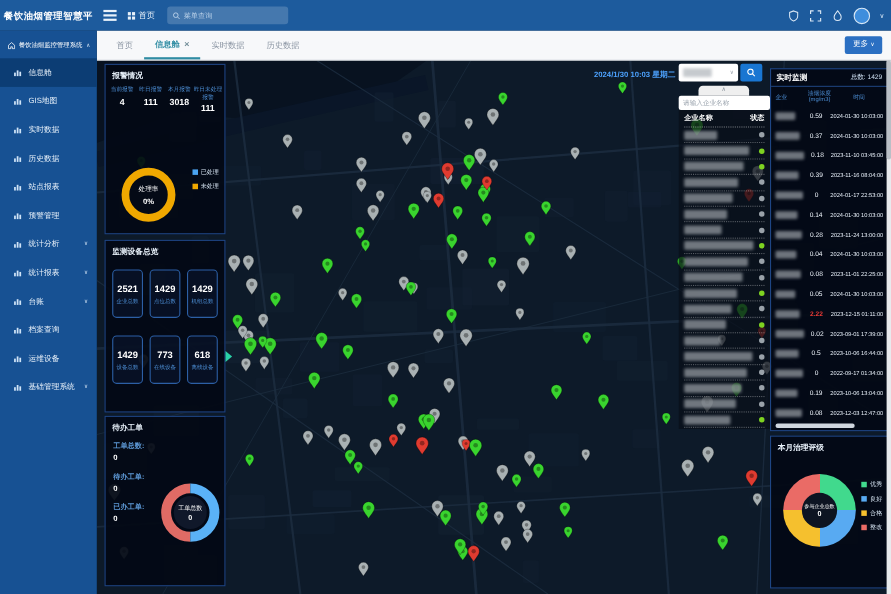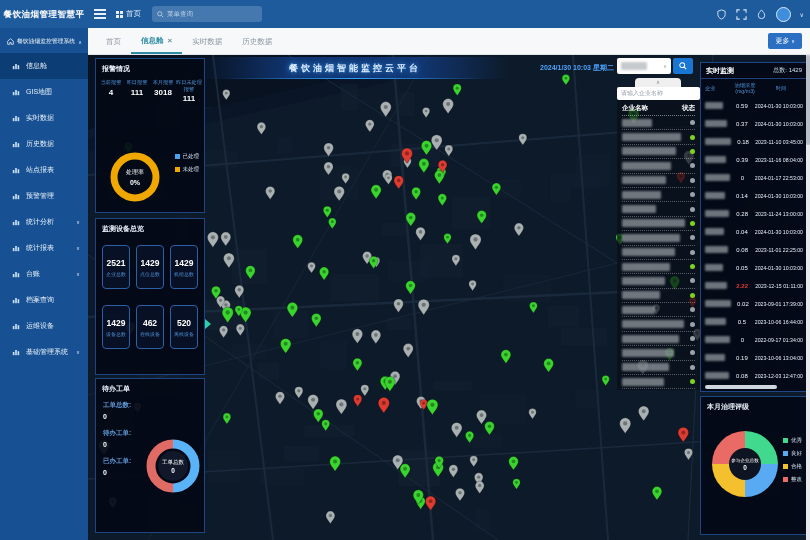--- a/index.html
+++ b/index.html
@@ -901,23 +901,20 @@
         <g transform="translate(310.7,134.0) scale(1.13)">
           <path d="M0 0 C-2.6 -3.8 -4.2 -5.4 -4.2 -7.6 A4.2 4.2 0 1 1 4.2 -7.6 C4.2 -5.4 2.6 -3.8 0 0 Z" fill="#e03b30" stroke="rgba(0,0,0,0.45)" stroke-width="0.5"></path>
           <circle cx="0" cy="-7.6" r="1.6" fill="rgba(0,0,0,0.35)"></circle>
         </g>
         <g transform="translate(138.3,44.8) scale(0.87)">
           <path d="M0 0 C-2.6 -3.8 -4.2 -5.4 -4.2 -7.6 A4.2 4.2 0 1 1 4.2 -7.6 C4.2 -5.4 2.6 -3.8 0 0 Z" fill="#a9b1b3" stroke="rgba(0,0,0,0.45)" stroke-width="0.5"></path>
           <circle cx="0" cy="-7.6" r="1.6" fill="rgba(0,0,0,0.35)"></circle>
         </g>
       </svg>
 
-    <div class="map-banner">
-      <span class="map-title">餐饮油烟智能监控云平台</span>
-    </div>
     <div class="map-datetime">2024/1/30 10:03 星期二</div>
 
     <div class="co-select">
       <div class="blur-blk" style="width:26px"></div>
       <span class="chev">∨</span>
     </div>
     <div class="co-search-btn">
       <svg width="8" height="8" viewBox="0 0 10 10">
         <circle cx="4" cy="4" r="3" fill="none" stroke="#fff" stroke-width="1.3"></circle>
         <line x1="6.4" y1="6.4" x2="9" y2="9" stroke="#fff" stroke-width="1.3"></line>
@@ -1062,25 +1059,25 @@
           </div>
           <div class="dev-card">
             <div class="dev-value">1429</div>
             <div class="dev-label">机组总数</div>
           </div>
           <div class="dev-card">
             <div class="dev-value">1429</div>
             <div class="dev-label">设备总数</div>
           </div>
           <div class="dev-card">
-            <div class="dev-value">462</div>
+            <div class="dev-value">773</div>
             <div class="dev-label">在线设备</div>
           </div>
           <div class="dev-card">
-            <div class="dev-value">520</div>
+            <div class="dev-value">618</div>
             <div class="dev-label">离线设备</div>
           </div>
         </div>
       <div class="collapse-handle"></div>
     </div>
 
     <div class="panel" style="left:7px;top:323px;width:110px;height:155px;">
       <div class="p-title">待办工单</div>
       <div class="wo-rows">
           <div class="wo-label">工单总数:</div>

